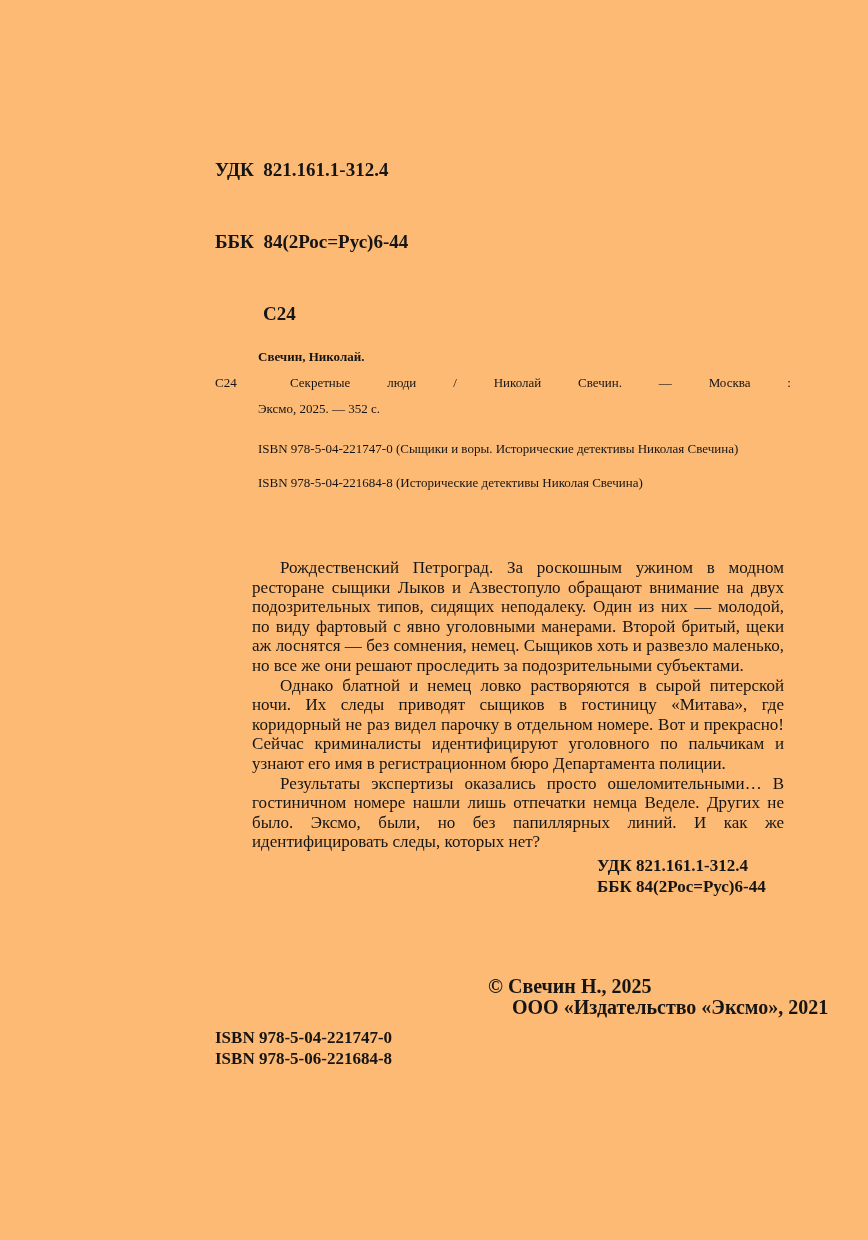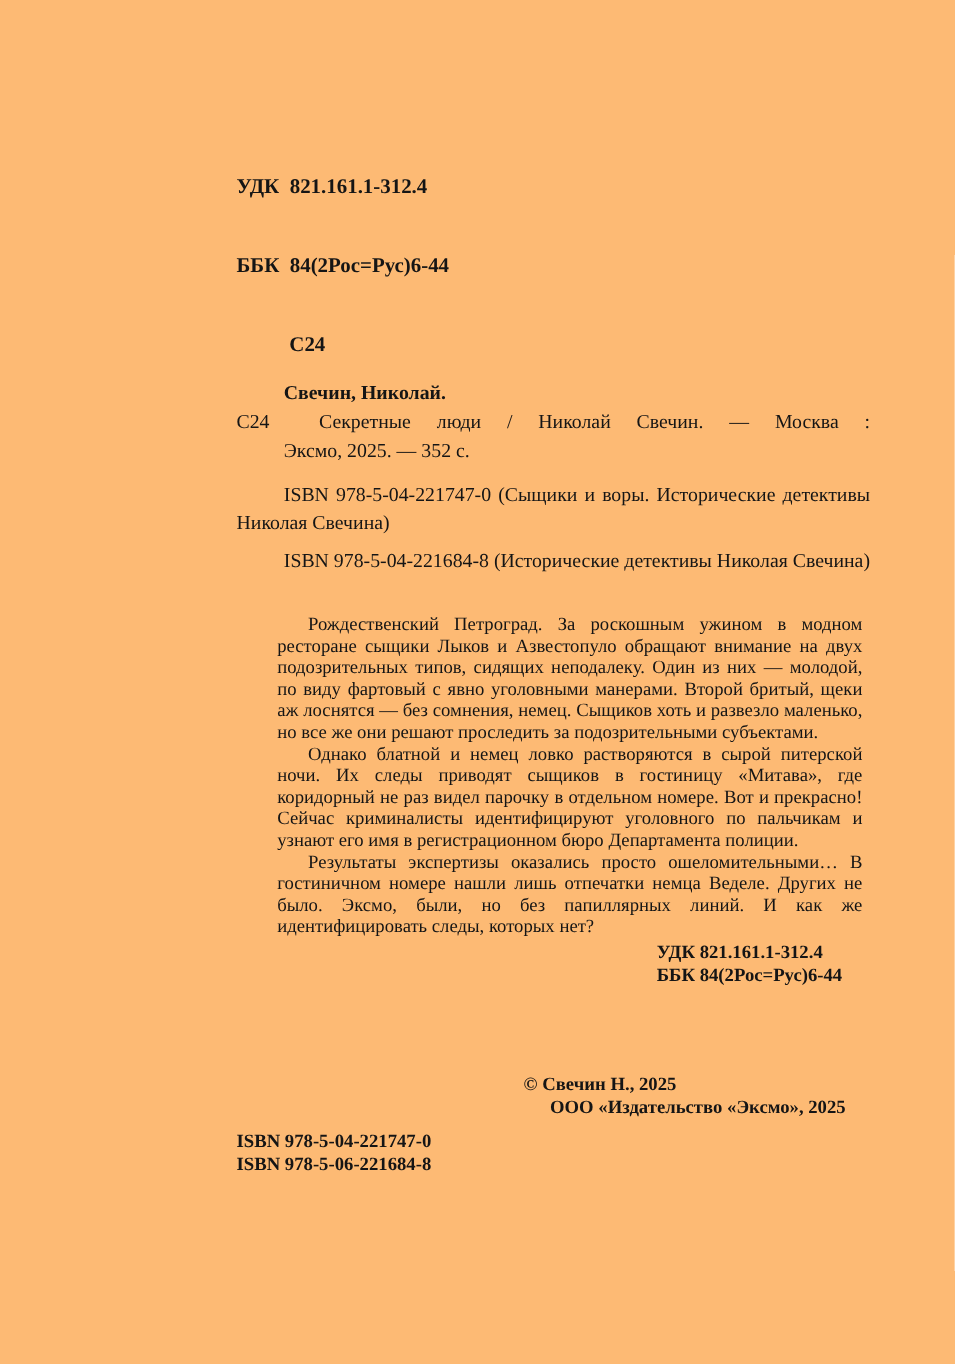--- a/index.html
+++ b/index.html
@@ -25,21 +25,21 @@
     line-height: 24px;
     white-space: pre;
   }
   .top-codes .sign { padding-left: 48px; }
 
   .biblio {
     position: absolute;
     left: 215px;
     top: 344px;
     width: 576px;
-    font-size: 18px;
+    font-size: 13px;
     line-height: 26px;
   }
   .author { font-weight: bold; margin-left: 43px; }
   .entry-line { position: relative; padding-left: 75px; }
   .entry-sign { position: absolute; left: 0; top: 0; }
   .entry-title { display: block; text-align: justify; text-align-last: justify; }
   .entry-cont { margin-left: 43px; }
   .isbn-para { margin: 14px 0 0 0; text-indent: 43px; text-align: justify; }
   .isbn-para + .isbn-para { margin-top: 8px; }
 
@@ -65,24 +65,24 @@
   .footer-left {
     position: absolute;
     left: 215px;
     top: 1028px;
     font-weight: bold;
     font-size: 17px;
     line-height: 20.5px;
   }
   .footer-right {
     position: absolute;
-    left: 476px;
+    left: 488px;
     top: 976px;
     font-weight: bold;
-    font-size: 17px;
+    font-size: 20px;
     line-height: 20.5px;
   }
   .publisher { margin-left: 24px; }
 </style>
 </head>
 <body>
 
 <div class="page">
 
   <div class="top-codes">
@@ -112,16 +112,16 @@
     </div>
   </div>
 
   <div class="footer-left">
     <div>ISBN 978-5-04-221747-0</div>
     <div>ISBN 978-5-06-221684-8</div>
   </div>
 
   <div class="footer-right">
     <div>© Свечин Н., 2025</div>
-    <div class="publisher">ООО «Издательство «Эксмо», 2025</div>
+    <div class="publisher">ООО «Издательство «Эксмо», 2021</div>
   </div>
 
 </div>
 
 </body></html>

